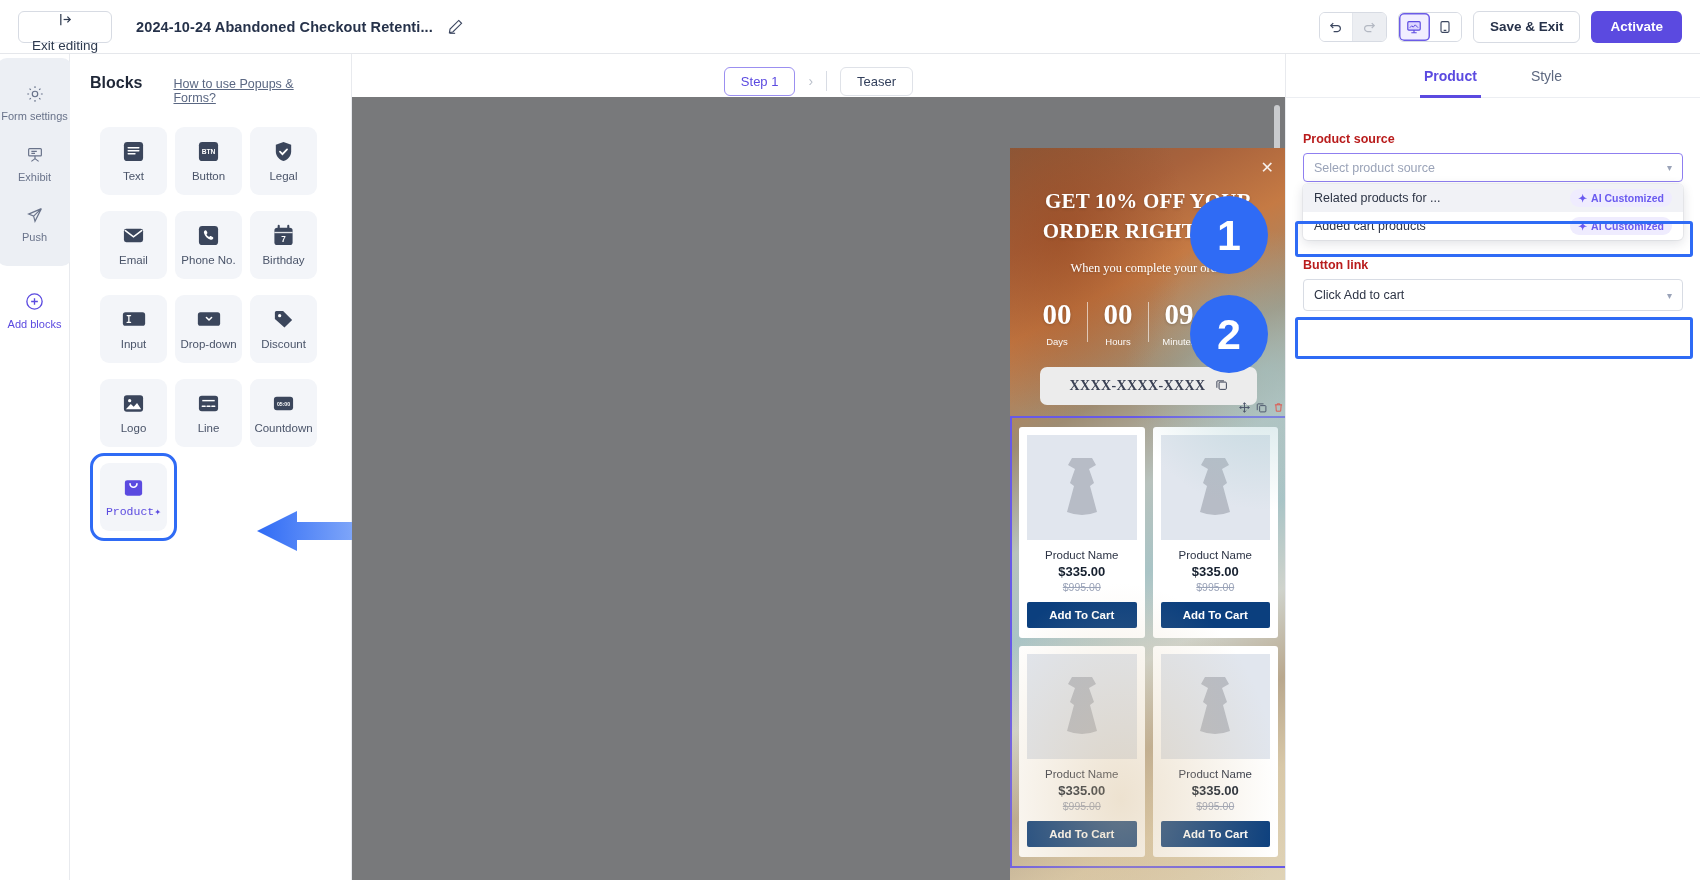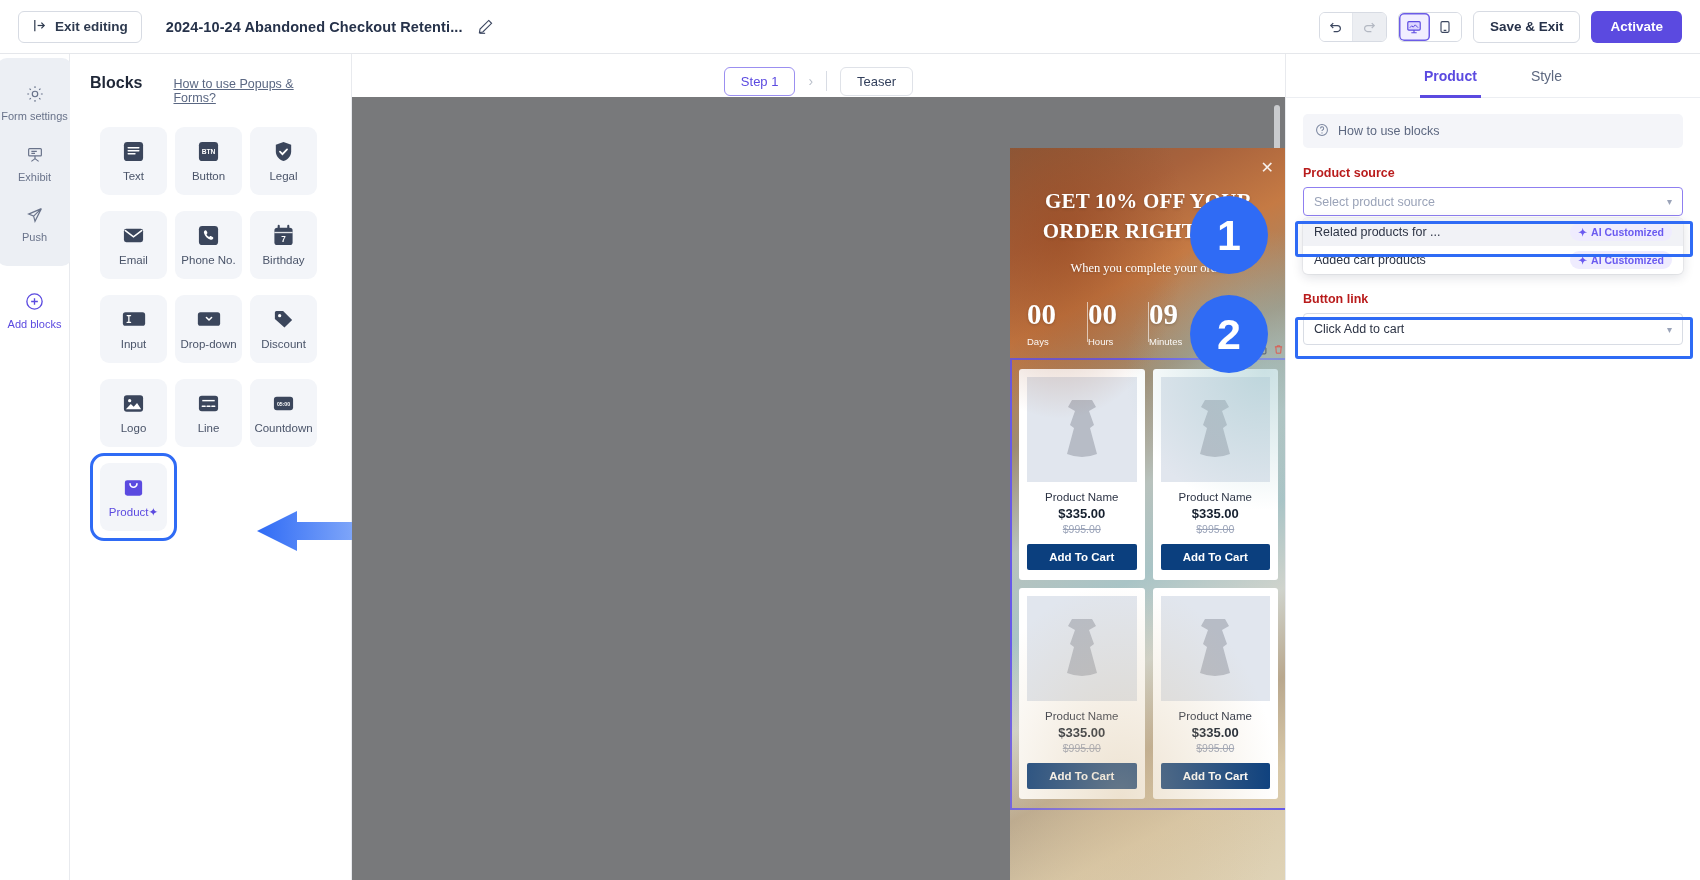--- a/index.html
+++ b/index.html
@@ -15,21 +15,21 @@
   
   .topbar {
     position: absolute; top: 0; left: 0; width: 1700px; height: 54px;
     background: #fff; border-bottom: 1px solid #e5e7eb;
     display: flex; align-items: center; padding: 0 18px;
   }
   .exit-btn {
     display: flex; align-items: center; gap: 8px;
     height: 32px; padding: 0 13px;
     border: 1px solid #d7dbe3; border-radius: 6px; background: #fff;
-    font-size: 13.5px; color: #2e3a4f; font-weight: 700; cursor: pointer;
+    font-size: 13.5px; color: #2e3a4f; font-weight: 400; cursor: pointer; flex-direction: column;
   }
   .doc-title {
     margin-left: 24px; font-size: 14.5px; color: #26324a; font-weight: 600;
     letter-spacing: .1px;
   }
   .title-edit { margin-left: 14px; cursor: pointer; display:flex; align-items:center; }
   .topbar-right { margin-left: auto; display: flex; align-items: center; gap: 11px; }
   .seg {
     display: flex; border: 1px solid #d7dbe3; border-radius: 6px; overflow: hidden; height: 30px;
   }
@@ -75,21 +75,21 @@
   .blocks-title { font-size: 16px; font-weight: 700; color: #1f2737; }
   .blocks-link { font-size: 12.5px; color: #5a6782; text-decoration: underline; cursor: pointer; }
   .grid { display: grid; grid-template-columns: repeat(3, 67px); gap: 16px 8px; margin-top: 22px; padding-left: 12px;}
   .tile {
     width: 67px; height: 68px; background: #f3f5f9; border-radius: 9px;
     display: flex; flex-direction: column; align-items: center; justify-content: center;
     gap: 7px; cursor: pointer; position: relative;
   }
   .tile-label { font-size: 11.5px; color: #4a5469; text-align: center; line-height: 1.12; }
   .tile-wrap { position: relative; }
-  .tile-wrap.selected { outline: 3px solid #2f6bf5; border-radius: 4px; outline-offset: 7px; }
+  .tile-wrap.selected { outline: 3px solid #2f6bf5; border-radius: 4px; outline-offset: 7px; font-family: Liberation Mono, monospace; }
   .ico { width: 24px; height: 24px; display: flex; align-items: center; justify-content: center; }
   .arrow-hint {
     position: absolute; left: 185px; top: 456px; width: 150px; height: 42px;
   }
 
   
   .canvas {
     position: absolute; top: 54px; left: 352px; width: 933px; height: 826px;
     background: #fff;
   }
@@ -139,21 +139,21 @@
   .pp-headline {
     font-family: "Liberation Serif", serif; color: #fff; font-weight: 700;
     font-size: 21px; line-height: 1.45; letter-spacing: .2px;
     text-shadow: 0 1px 3px rgba(0,0,0,.18);
   }
   .pp-sub {
     font-family: "Liberation Serif", serif; color: #fff; font-size: 12.5px;
     margin-top: 14px; text-shadow: 0 1px 3px rgba(0,0,0,.18);
   }
   .pp-timer { display: flex; align-items: flex-start; justify-content: center; margin-top: 24px; }
-  .pp-unit { width: 60px; text-align: left; }
+  .pp-unit { width: 60px; text-align: center; }
   .pp-num {
     font-family: "Liberation Serif", serif; color: #fff; font-size: 29px; font-weight: 700;
     line-height: 1; text-shadow: 0 1px 3px rgba(0,0,0,.2);
   }
   .pp-unit-lbl { color: #fff; font-size: 9.5px; margin-top: 7px; opacity: .95; }
   .pp-tick { width: 1px; height: 40px; background: rgba(255,255,255,.6); margin-top: 2px; }
   .pp-code {
     margin: 20px 14px 0; height: 38px; background: #ececec; border-radius: 7px;
     display: flex; align-items: center; justify-content: center; gap: 9px;
   }
@@ -549,20 +549,29 @@
               <div class="pp-num">09</div>
               <div class="pp-unit-lbl">Minutes</div>
             </div>
             <div class="pp-tick"></div>
             <div class="pp-unit">
               <div class="pp-num">22</div>
               <div class="pp-unit-lbl">Seconds</div>
             </div>
           </div>
 
+          <div class="pp-code">
+            <span class="pp-code-txt">XXXX-XXXX-XXXX</span>
+            <span>
+              <svg width="13" height="13" viewBox="0 0 16 16" fill="none" stroke="#3a4154" stroke-width="1.2">
+                <rect x="5" y="5" width="9" height="9" rx="1.3"></rect>
+                  <path d="M11 3.5H3.3a1 1 0 0 0-1 1V12"></path>
+              </svg>
+            </span>
+          </div>
         </div>
 
         <div class="pp-products">
           <div class="pp-tools">
             <span class="pp-tool">
               <svg width="11" height="11" viewBox="0 0 14 14" fill="none" stroke="#4a5469" stroke-width="1.2">
                 <path d="M7 1v12M1 7h12M7 1L5 3M7 1l2 2M7 13l-2-2M7 13l2-2M1 7l2-2M1 7l2 2M13 7l-2-2M13 7l-2 2"></path>
               </svg>
             </span>
             <span class="pp-tool">
@@ -630,30 +639,20 @@
     </div>
   </div>
 
   <div class="rightpanel">
     <div class="rp-tabs">
       <div class="rp-tab active">Product</div>
       <div class="rp-tab">Style</div>
     </div>
 
     <div class="rp-body">
-      <div class="rp-help">
-        <span>
-          <svg width="14" height="14" viewBox="0 0 16 16" fill="none" stroke="#7a869f" stroke-width="1.2">
-            <circle cx="8" cy="8" r="6.2"></circle>
-              <path d="M6.3 6.2a1.8 1.8 0 1 1 2.4 1.7c-.5.2-.7.6-.7 1.1"></path>
-              <circle cx="8" cy="11.3" r=".7" fill="#7a869f" stroke="none"></circle>
-          </svg>
-        </span>
-        <span>How to use blocks</span>
-      </div>
 
       <div class="rp-label">Product source</div>
       <div class="rp-select">
         <span>Select product source</span>
         <span class="chev">▾</span>
       </div>
 
       <div class="dd">
         <div class="dd-item hover">
           <span>Related products for ...</span>

